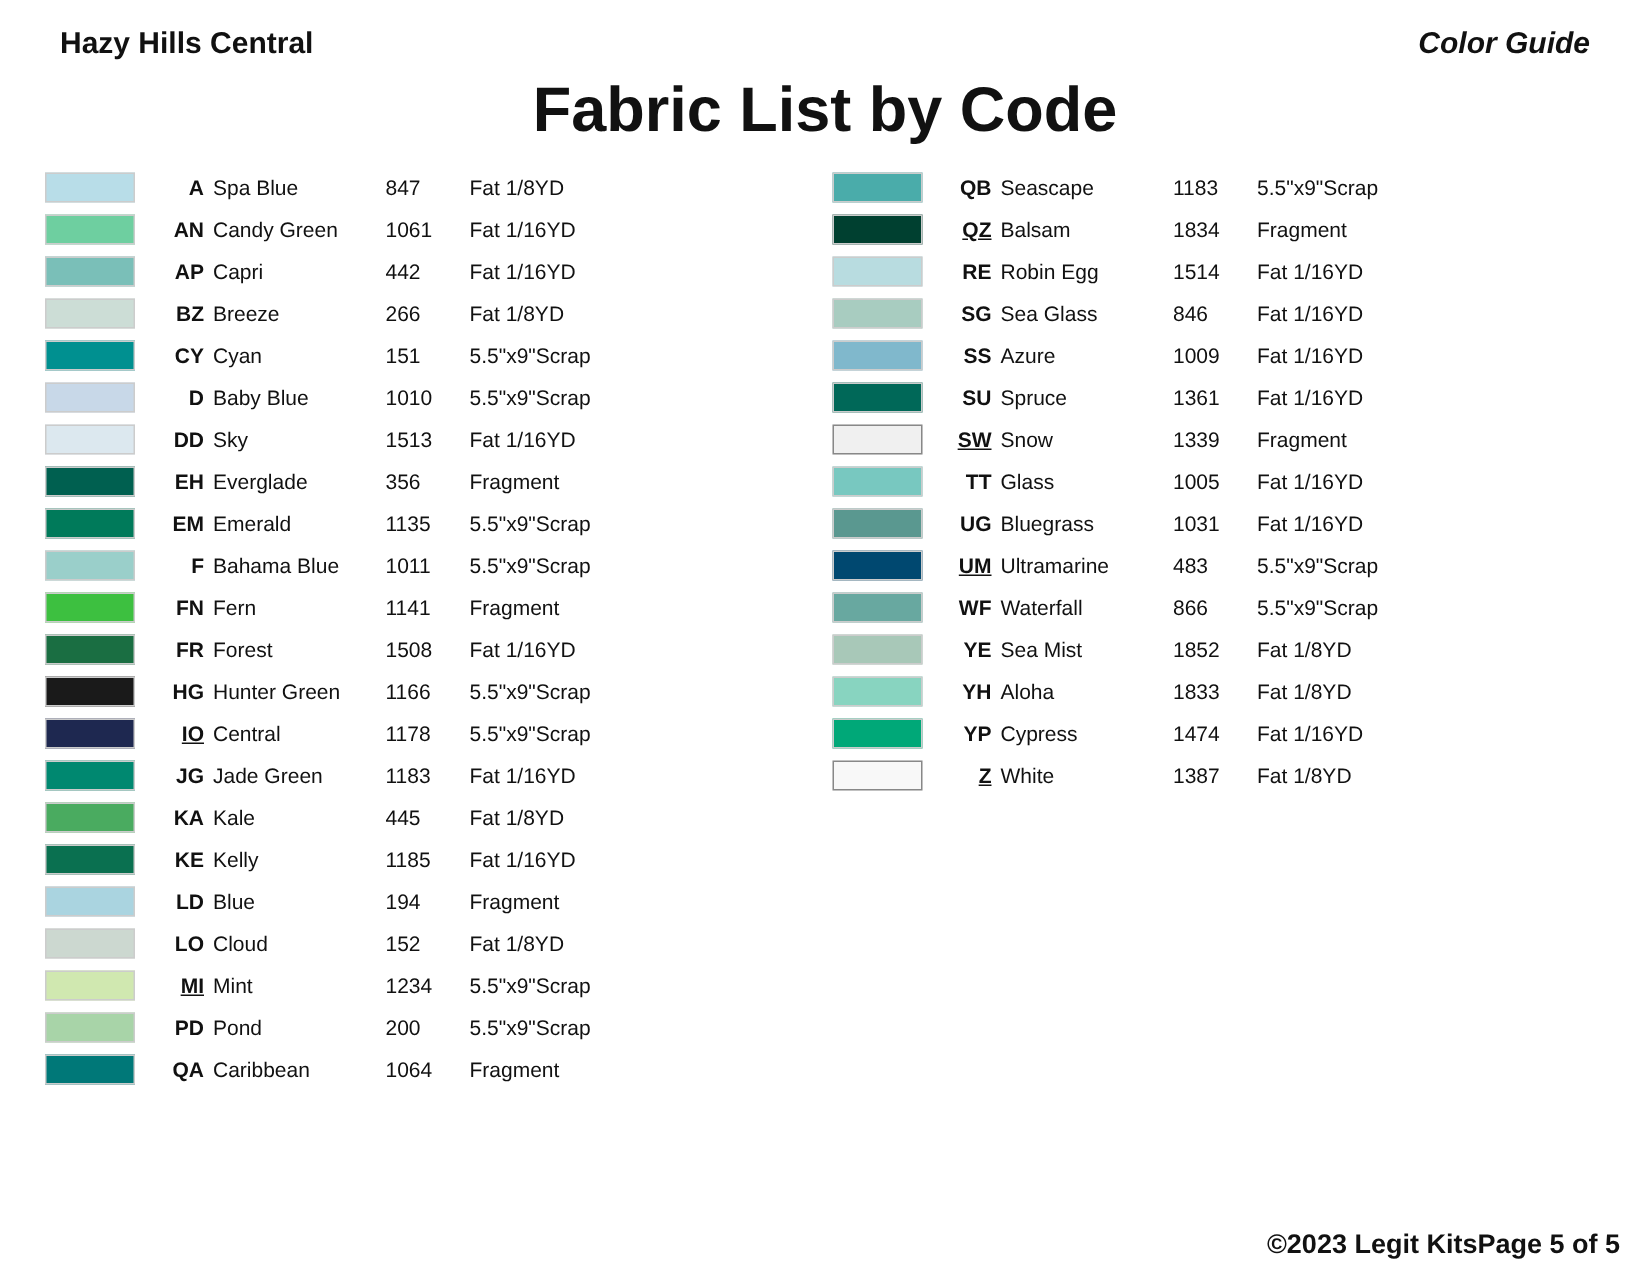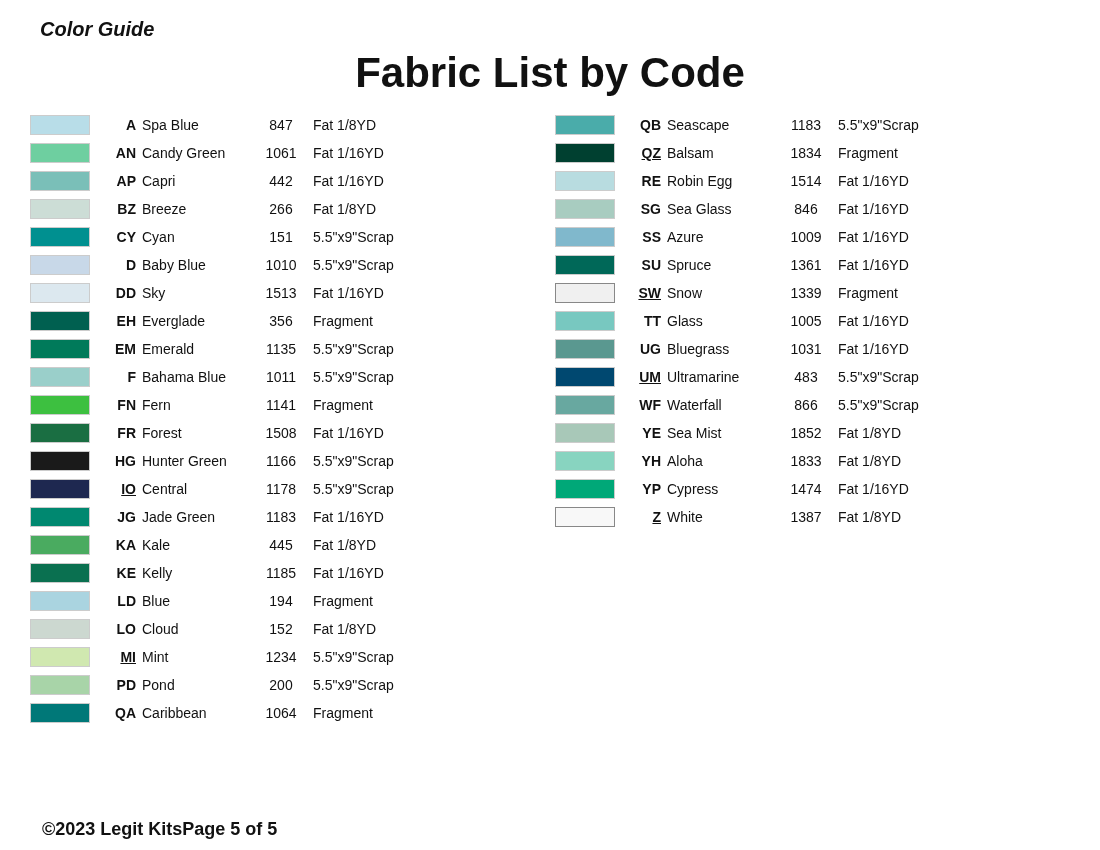--- a/index.html
+++ b/index.html
@@ -66,49 +66,50 @@
       text-decoration: underline;
     }
     .name {
       font-size: 14px;
       width: 115px;
       flex-shrink: 0;
     }
     .number {
       font-size: 14px;
       width: 48px;
-      text-align: center;
+      text-align: left;
       flex-shrink: 0;
       margin-right: 8px;
     }
     .yardage {
       font-size: 14px;
     }
     .bottom-bar {
       display: flex;
-      justify-content: flex-start;
-      padding: 10px 42px;
+      justify-content: flex-end;
+      padding: 10px 20px;
       position: absolute;
       bottom: 0;
       left: 0;
       right: 0;
     }
     .bottom-bar-left {
       font-size: 18px;
       font-weight: bold;
     }
     .bottom-bar-right {
       font-size: 18px;
       font-weight: bold;
     }
   </style>
 </head>
 <body>
 
 <div class="top-bar">
+  <div class="top-bar-left">Hazy Hills Central</div>
   <div class="top-bar-right">Color Guide</div>
 </div>
 
 <div class="page-title">Fabric List by Code</div>
 
 <div class="content-area">
   <div class="column" id="left-col">
       <div class="fabric-row">
         <div class="swatch" style="background-color: rgb(184, 221, 232);"></div>
         <div class="code">A</div>

